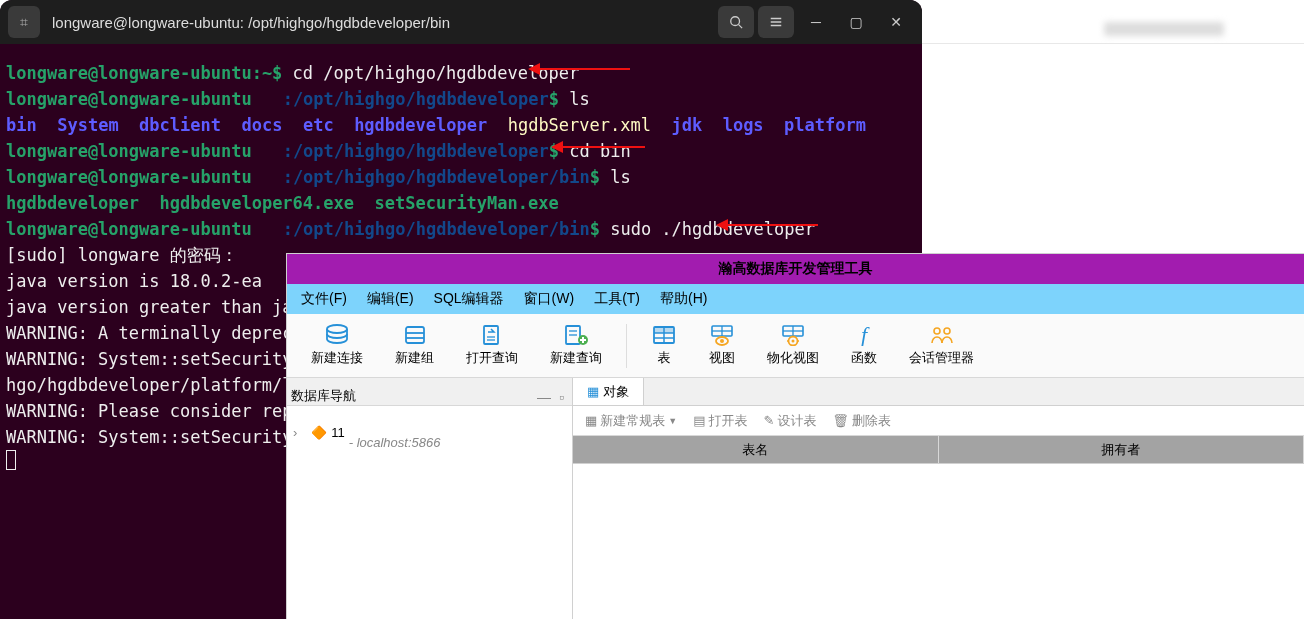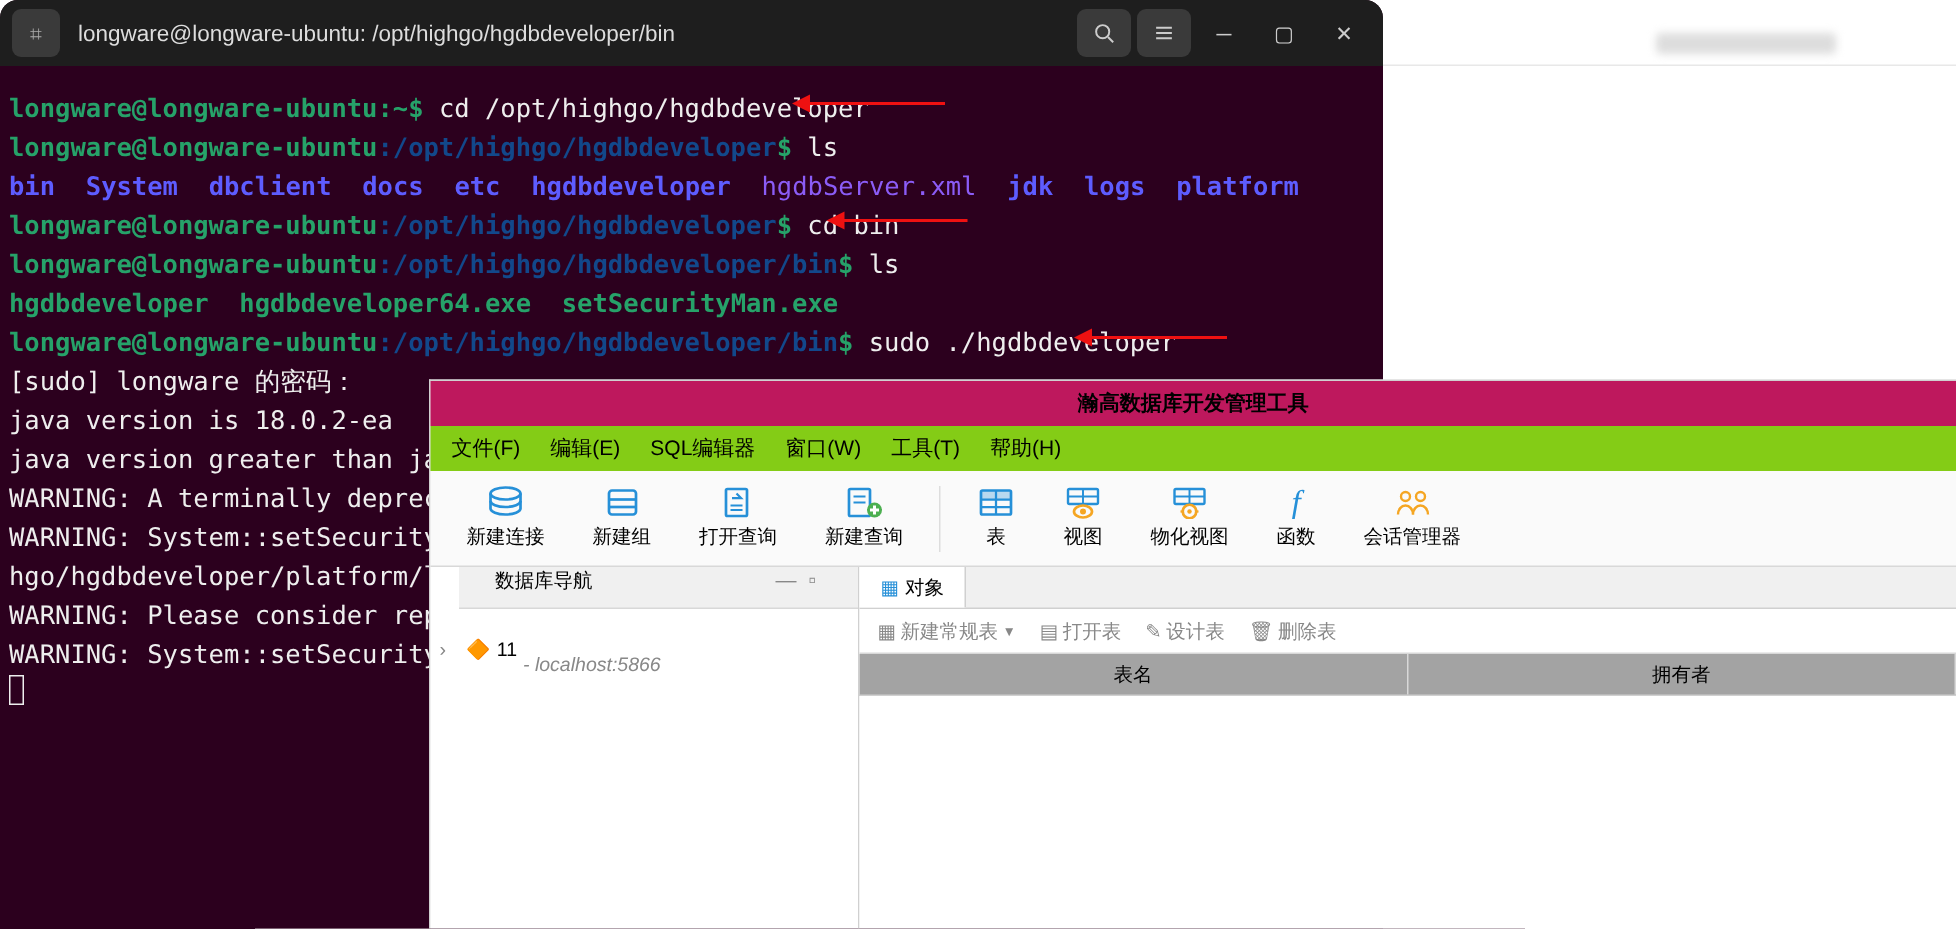--- a/index.html
+++ b/index.html
@@ -26,23 +26,23 @@
       color: #ccc; font-size: 14px; cursor: pointer;
     }
     .titlebar-btn.search, .titlebar-btn.menu { background: #3a3a3a; }
     
     .terminal-content {
       padding: 16px 6px; font-family: 'DejaVu Sans Mono', 'Ubuntu Mono', monospace;
       font-size: 17px; line-height: 26px; color: #eee;
     }
     .t-line { white-space: pre; }
     .t-user { color: #26a269; font-weight: bold; }
-    .t-path { color: #12488b; font-weight: bold; }
+    .t-path { color: #12488b; font-weight: bold; padding-left: 31px; }
     .t-dir { color: #5e5cff; font-weight: bold; }
-    .t-file { color: #8b5cf6; }
+    .t-file { color: #fef9c3; }
     .t-cmd { color: #eee; }
     .cursor { display:inline-block; width:10px; height:20px; border:1px solid #eee; }
     
     
     .arrow {
       position: absolute; height: 2px; background: #e11;
     }
     .arrow::after {
       content: ''; position: absolute; left: -10px; top: -5px;
       border: 6px solid transparent; border-right: 12px solid #e11;
@@ -51,44 +51,44 @@
     .arrow2 { left: 555px; top: 146px; width: 90px; }
     .arrow3 { left: 720px; top: 224px; width: 98px; }
     
     
     .gui-window {
       position: absolute; left: 286px; top: 253px; right: 0; bottom: 0;
       background: #f5f5f5; border-top: 1px solid #d0d0d0; border-left: 1px solid #d0d0d0;
     }
     .gui-title {
       height: 30px; display: flex; align-items: center; justify-content: center;
-      font-size: 14px; font-weight: 600; background: #be185d;
+      font-size: 14px; font-weight: 600; background: #a21caf;
     }
     .menubar {
       height: 30px; display: flex; align-items: center; padding: 0 4px;
-      font-size: 14px; background: #84cc16;
+      font-size: 14px; background: #7dd3fc;
     }
     .menu-item { padding: 4px 10px; cursor: pointer; }
     
     .toolbar {
       height: 64px; display: flex; align-items: center; padding: 4px 8px;
       border-bottom: 1px solid #d8d8d8; gap: 0; background: #fafafa;
     }
     .tool-btn {
       display: flex; flex-direction: column; align-items: center; justify-content: center;
       padding: 2px 16px; cursor: pointer; font-size: 13px; gap: 3px; height: 56px;
     }
     .tool-icon { width: 26px; height: 22px; display: flex; align-items: center; justify-content: center; }
     .tool-sep { width: 1px; height: 44px; background: #ddd; margin: 0 8px; }
     
     .gui-body { display: flex; height: calc(100% - 124px); }
     .nav-panel { width: 286px; border-right: 1px solid #d0d0d0; background: #fff; }
     .nav-header {
-      height: 28px; display: flex; align-items: flex-start; padding: 0 24px;
-      background: #f0f0f0; border-bottom: 1px solid #d8d8d8; font-size: 13px; margin-left: 19px;
+      height: 28px; display: flex; align-items: flex-end; padding: 0 4px;
+      background: #f0f0f0; border-bottom: 1px solid #d8d8d8; font-size: 13px;
     }
     .nav-header-title { flex: 1; }
     .nav-min { color: #888; cursor: pointer; padding: 0 4px; font-size: 14px; }
     .nav-tree { padding: 6px 4px; font-size: 13px; }
     .tree-item { display: flex; align-items: center; gap: 4px; padding: 2px; }
     .tree-chev { color: #888; width: 14px; }
     .tree-label-host { color: #888; font-style: italic; margin-top: 21px; }
     
     .main-panel { flex: 1; background: #fff; display: flex; flex-direction: column; }
     .tab-row { height: 28px; display: flex; border-bottom: 1px solid #d0d0d0; background: #f0f0f0; }

